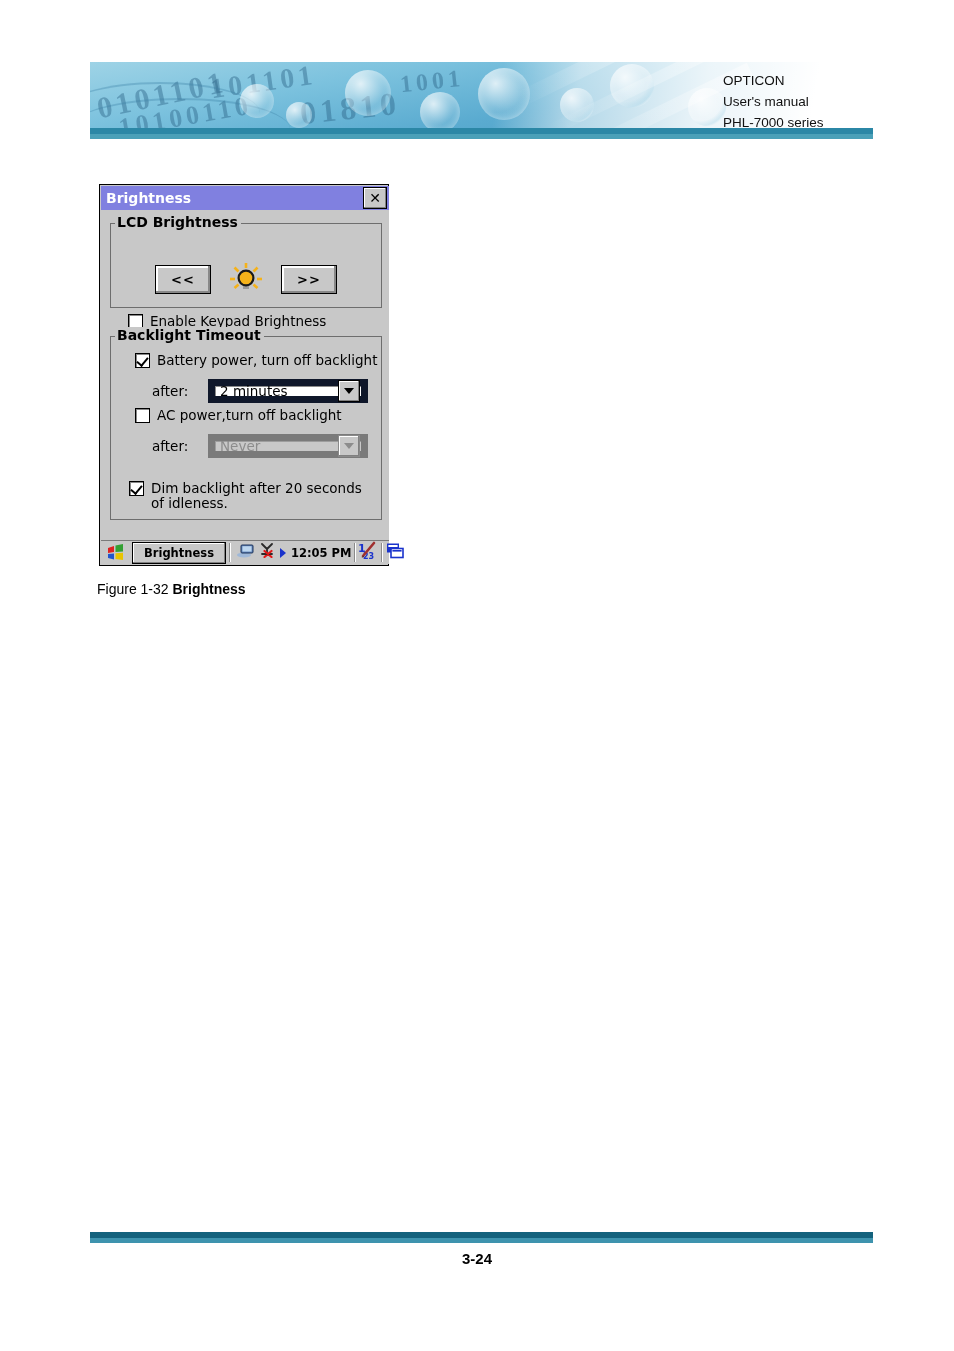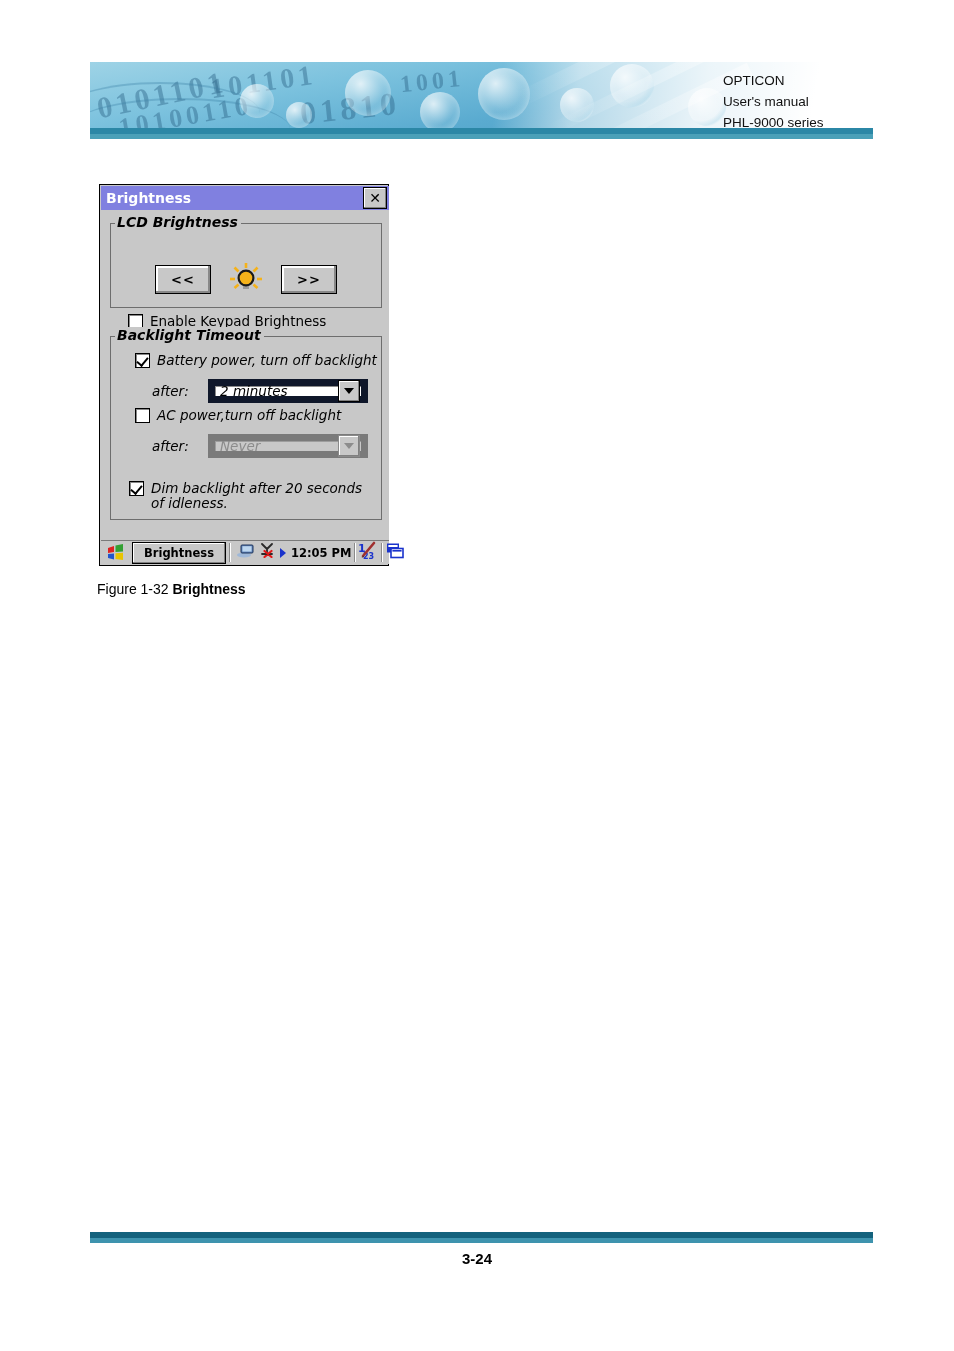--- a/index.html
+++ b/index.html
@@ -132,21 +132,20 @@
     width: 288px;
     height: 331px;
     background: #c8c8c8;
   }
 
   
   .groupbox {
     position: absolute;
     border: 1px solid #6e6e6e;
     background: transparent;
-    font-style: italic;
   }
   .groupbox > .legend {
     position: absolute;
     top: -10px;
     left: 4px;
     background: #c8c8c8;
     padding: 0 3px 0 2px;
     font-size: 14px;
     font-weight: bold;
     color: #000;
@@ -420,21 +419,21 @@
     <div class="bubble" style="left:598px; top:26px; width:38px;  height:38px;"></div>
 
     <div class="streak" style="left:420px; top:-12px; width:190px; height:16px;"></div>
     <div class="streak" style="left:450px; top:16px;  width:210px; height:12px;"></div>
     <div class="streak" style="left:470px; top:44px;  width:200px; height:14px;"></div>
   </div>
   <div class="banner-bar"></div>
   <div class="header-text">
     <div>OPTICON</div>
     <div>User's manual</div>
-    <div>PHL-9000 series</div>
+    <div>PHL-7000 series</div>
   </div>
 </div>
 
 <div class="dialog">
 
   <div class="titlebar">
     <div class="titlebar-title">Brightness</div>
     <div class="close-btn">✕</div>
   </div>
 

